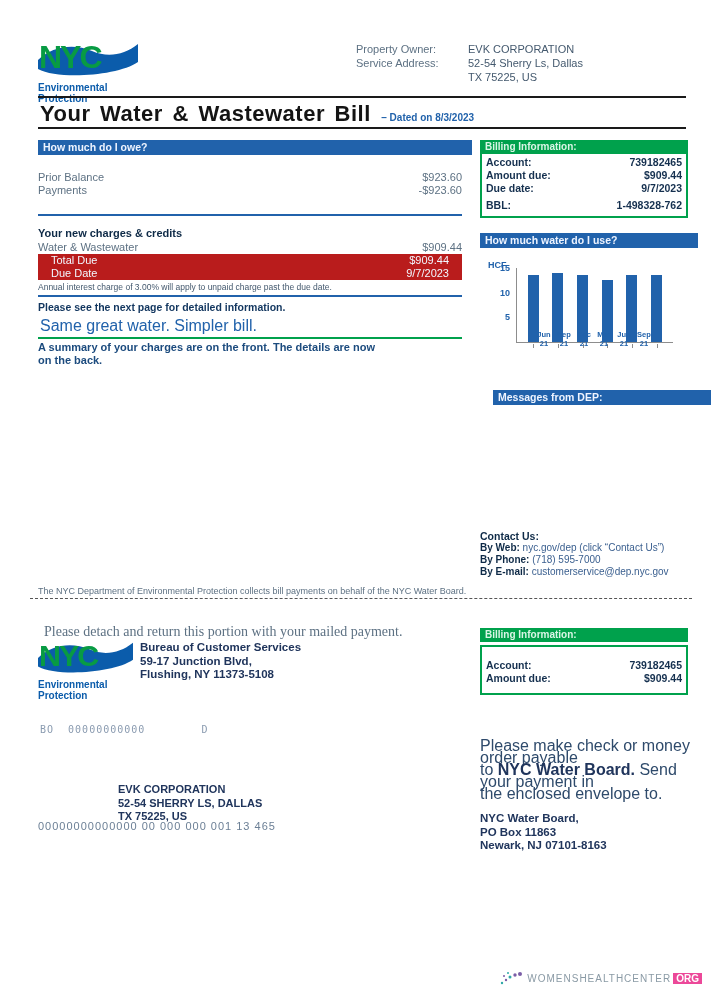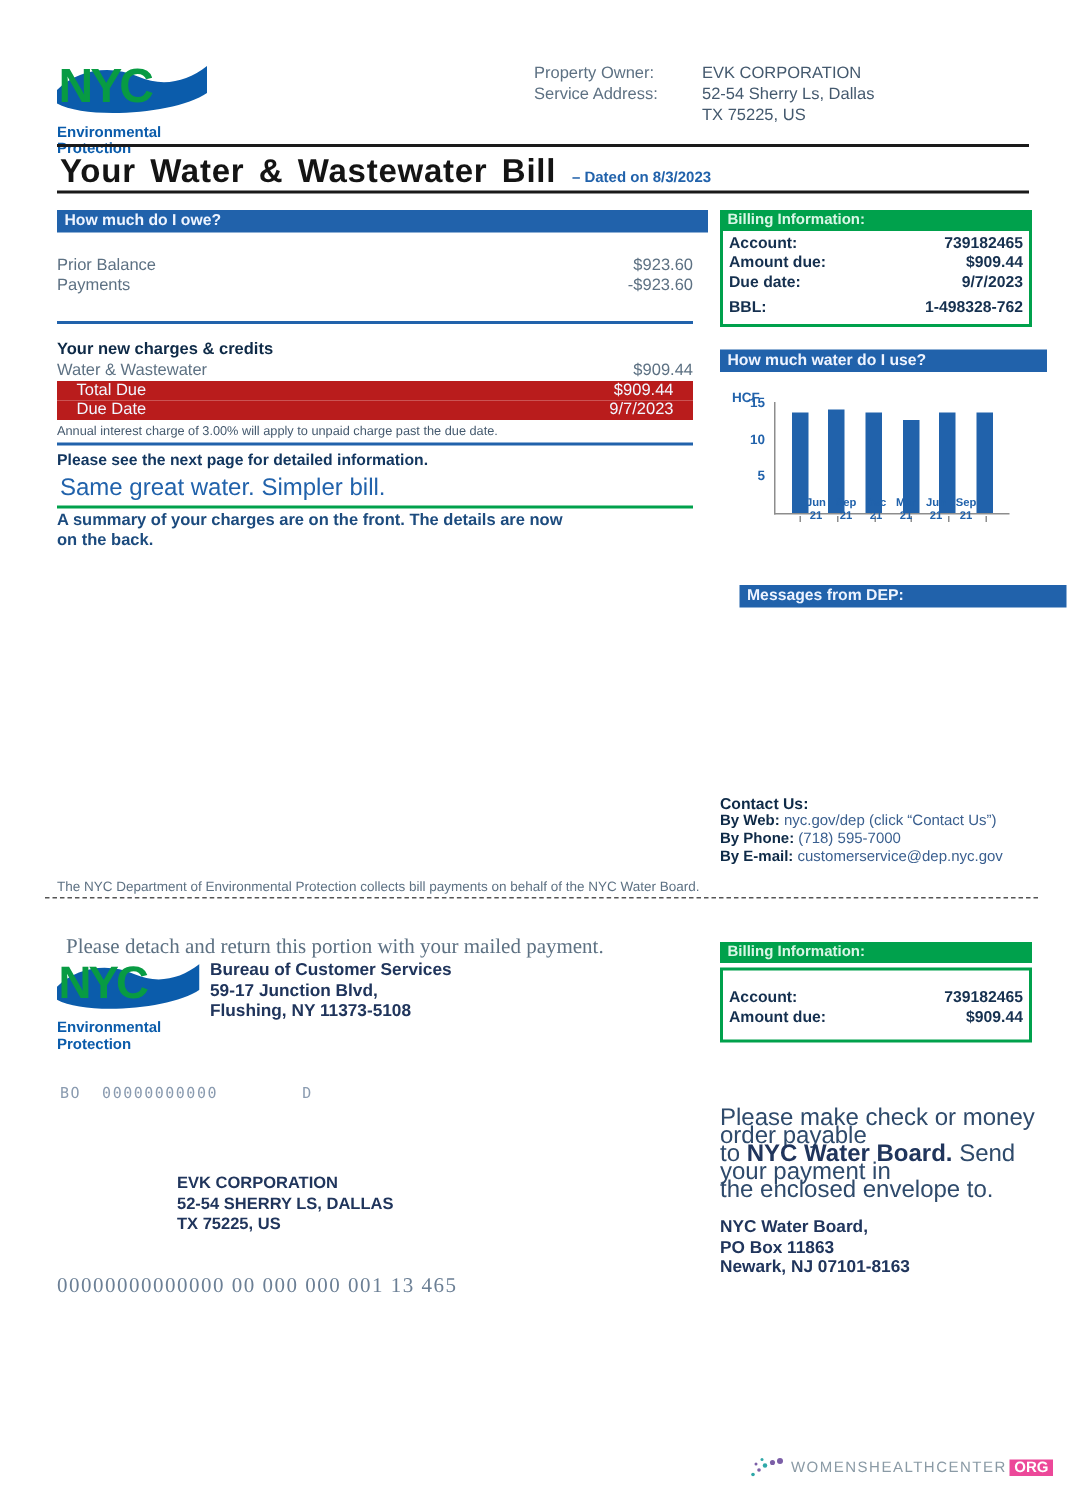--- a/index.html
+++ b/index.html
@@ -95,21 +95,21 @@
   .amt-enclosed{left:480px;top:702px;width:208px;font-size:10px;color:#44635a;}
   .amt-dollar{font-size:11px;color:#44635a;}
   .amt-line{border-bottom:1.5px solid #7a7a7a;width:208px;margin-top:1px;}
 
   .scanline{left:40px;top:724px;font-family:"DejaVu Sans Mono",monospace;font-size:10px;
             color:#8a9bb0;letter-spacing:1px;white-space:pre;}
   .payee-note{left:480px;top:740px;width:220px;font-size:16px;color:#2e4a6b;line-height:12px;}
   .payee-note b{color:#20355c;}
   .recipient{left:118px;top:783px;font-size:11px;font-weight:bold;color:#20355c;line-height:13.5px;}
   .mailto{left:480px;top:812px;font-size:11.5px;font-weight:bold;color:#20355c;line-height:13.5px;}
-  .ocrline{left:38px;top:850px;font-family:Liberation Serif, serif;font-size:14px;
+  .ocrline{left:38px;top:820px;font-family:Liberation Sans, sans-serif;font-size:11px;
            color:#6b7f95;letter-spacing:1px;white-space:pre;}
 
   
   .watermark{right:18px;bottom:14px;display:flex;align-items:center;gap:2px;}
   .wm-text{font-size:10px;color:#8a9aa5;letter-spacing:1px;}
   .wm-badge{font-size:10px;color:#fff;background:#ec4899;padding:0 3px;font-weight:bold;}
 </style>
 </head>
 <body>
 

